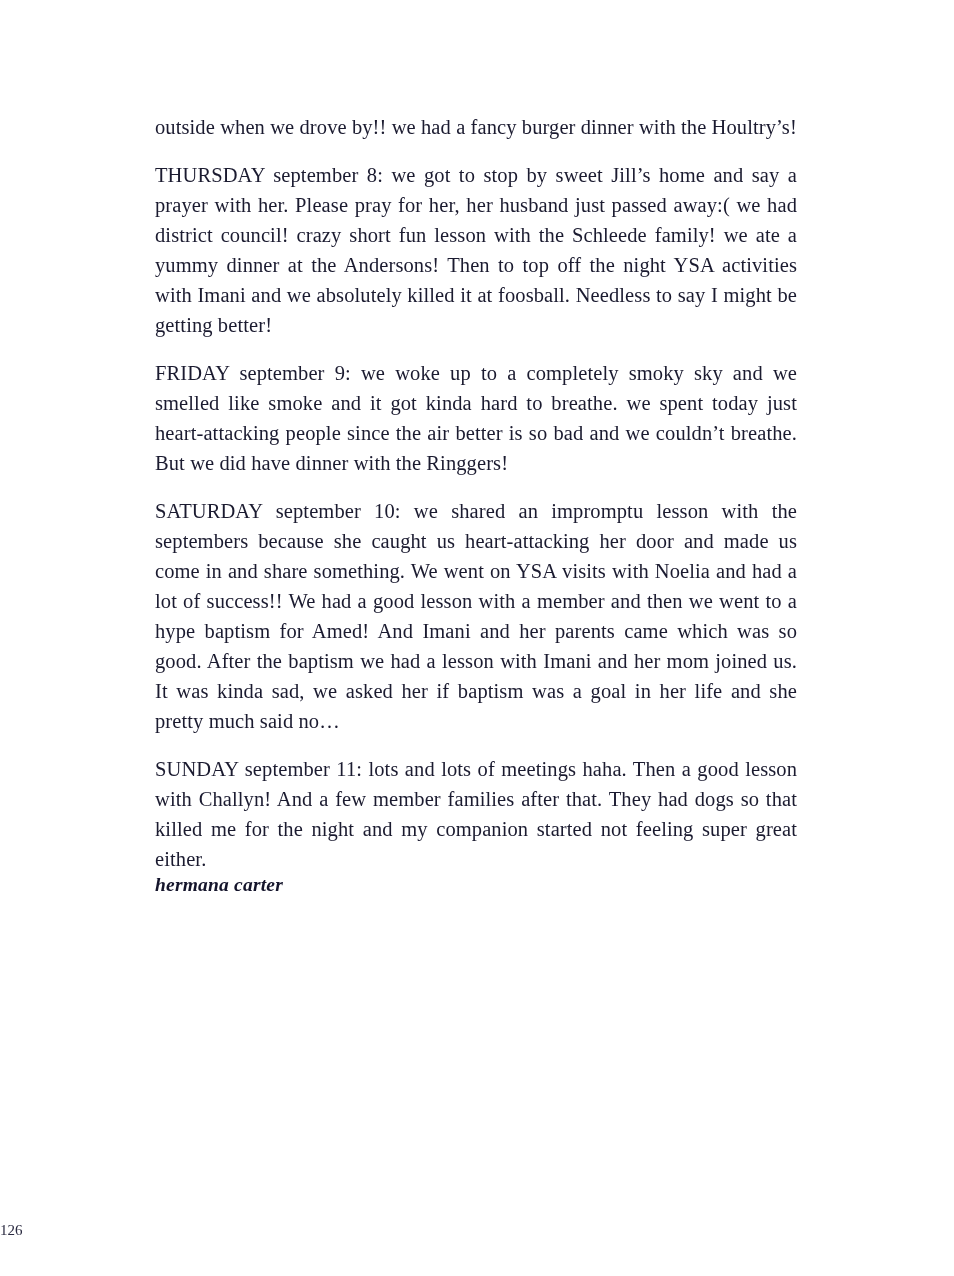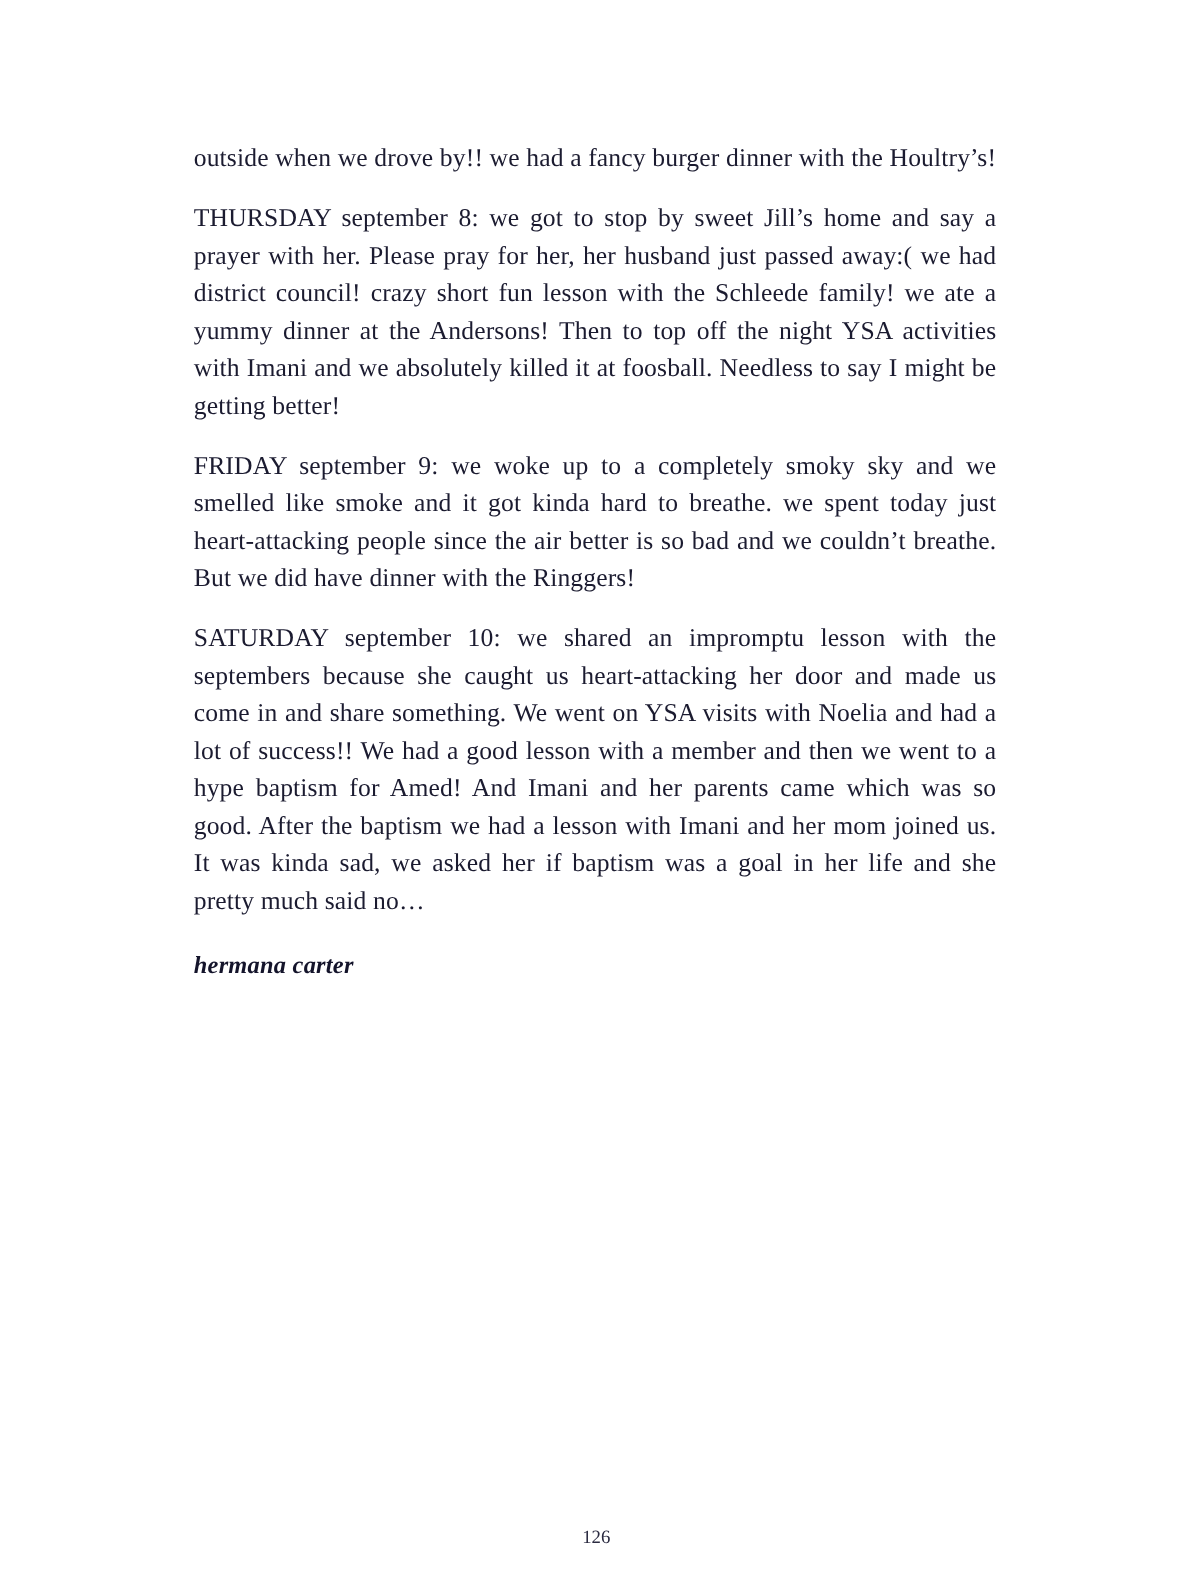--- a/index.html
+++ b/index.html
@@ -40,39 +40,38 @@
     letter-spacing: 0.1px;
   }
   .para:last-of-type {
     margin-bottom: 0;
   }
   .signature {
     font-size: 19.5px;
     font-weight: bold;
     font-style: italic;
     color: #14142b;
-    margin-top: 26px;
     letter-spacing: 0.2px;
   }
   .page-number {
     position: absolute;
     left: 0;
     right: 0;
     top: 1222px;
-    text-align: center;
     font-size: 15px;
     color: #2a2a40;
     font-family: "Liberation Serif", "DejaVu Serif", serif;
   }
 </style>
 </head>
 <body>
 
 <div class="page">
   <div class="content">
     <p class="para">outside when we drove by!! we had a fancy burger dinner with the Houltry’s!</p>
     <p class="para">THURSDAY september 8: we got to stop by sweet Jill’s home and say a prayer with her. Please pray for her, her husband just passed away:( we had district council! crazy short fun lesson with the Schleede family! we ate a yummy dinner at the Andersons! Then to top off the night YSA activities with Imani and we absolutely killed it at foosball. Needless to say I might be getting better!</p>
     <p class="para">FRIDAY september 9: we woke up to a completely smoky sky and we smelled like smoke and it got kinda hard to breathe.  we spent today just heart-attacking people since the air better is so bad and we couldn’t breathe. But we did have dinner with the Ringgers!</p>
     <p class="para">SATURDAY september 10: we shared an impromptu lesson with the septembers because she caught us heart-attacking her door and made us come in and share something. We went on YSA visits with Noelia and had a lot of success!! We had a good lesson with a member and then we went to a hype baptism for Amed! And Imani and her parents came which was so good. After the baptism we had a lesson with Imani and her mom joined us. It was kinda sad, we asked her if baptism was a goal in her life and she pretty much said no…</p>
+    <p class="para">SUNDAY september 11: lots and lots of meetings haha.  Then a good lesson with Challyn! And a few member families after that. They had dogs so that killed me for the night and my companion started not feeling super great either.</p>
     <div class="signature">hermana carter</div>
   </div>
   <div class="page-number">126</div>
 </div>
 
 </body></html>

